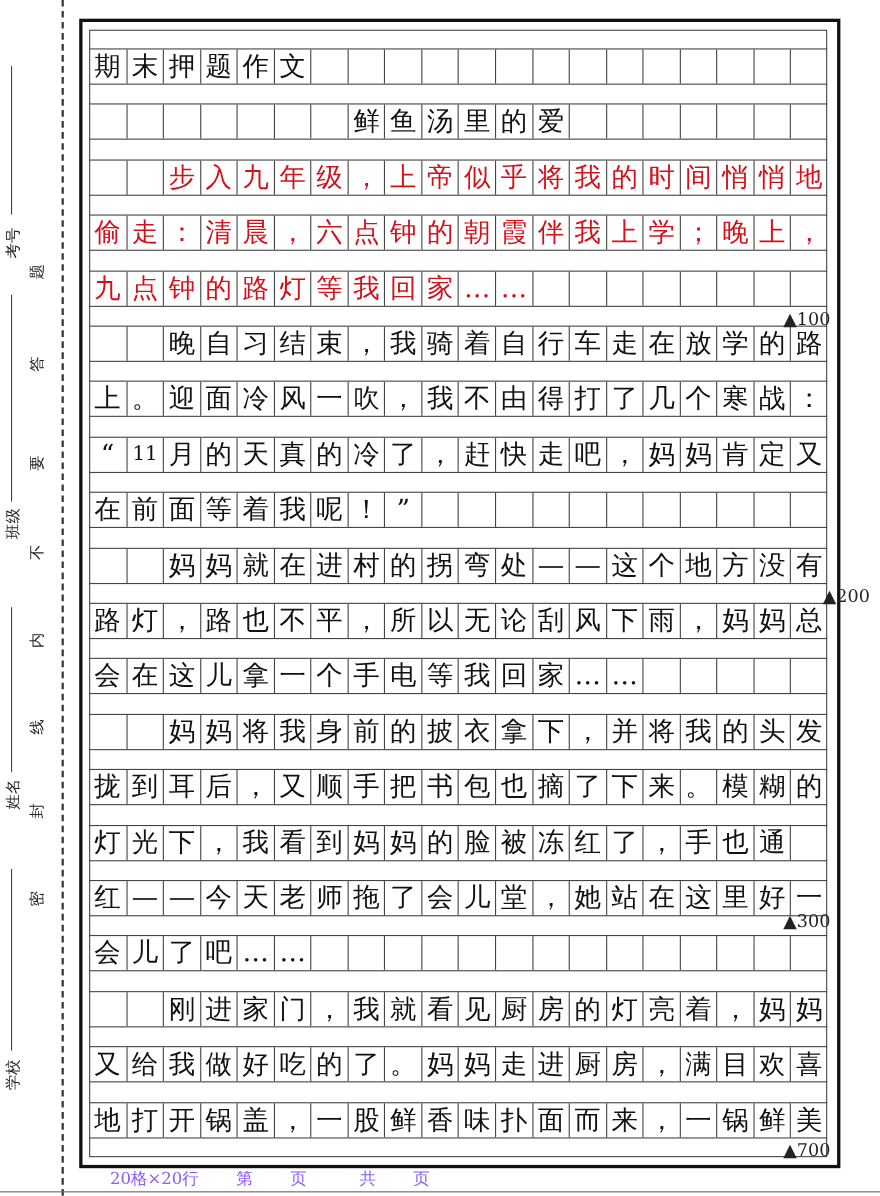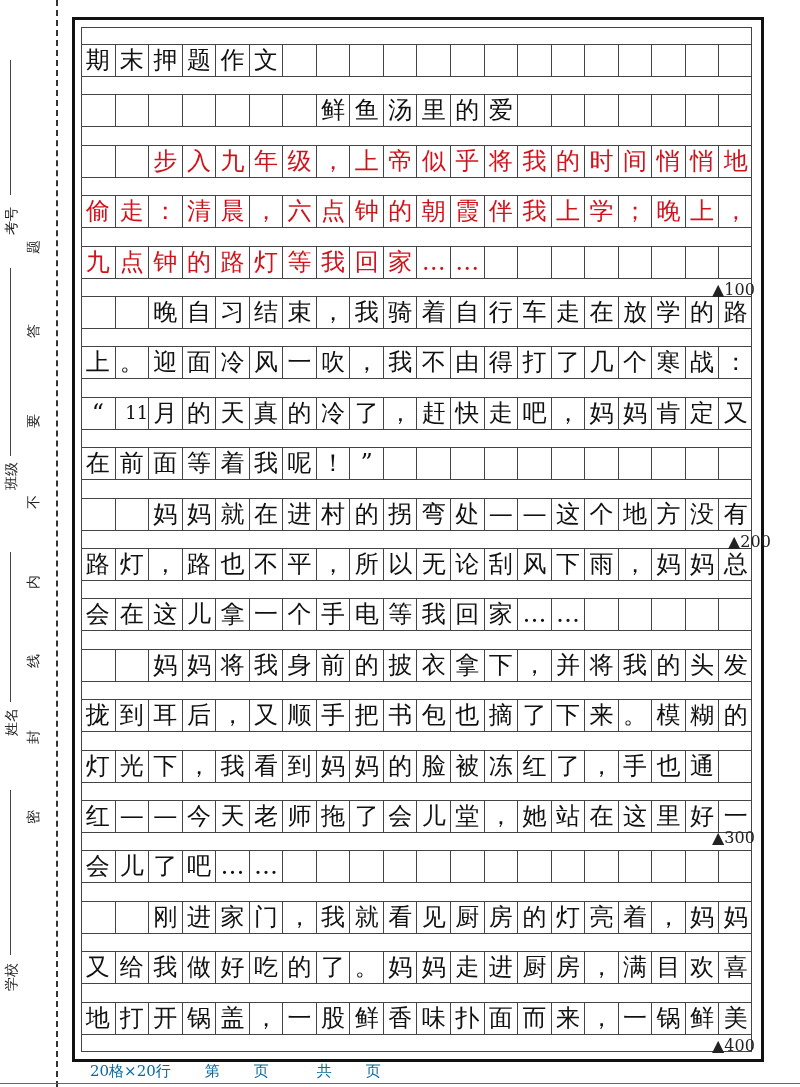--- a/index.html
+++ b/index.html
@@ -15,21 +15,21 @@
                transform:rotate(-90deg); color:#222; font-family:"DejaVu Sans", sans-serif; }
   .outer { position:absolute; left:72px; top:17px; width:686px; height:1039px; border:3px solid #111; }
   .inner { position:absolute; left:81px; top:27px; width:669px; height:1023px; border:1.5px solid #444; }
   .row { position:absolute; left:81px; width:671px; height:33px; display:flex;
          border-top:1.5px solid #444; border-bottom:1.5px solid #444; box-sizing:border-box; }
   .cell { width:33.55px; height:100%; border-left:1px solid #444; box-sizing:border-box;
           font-size:24px; line-height:30px; text-align:center; overflow:visible; white-space:nowrap; }
   .cell:first-child { border-left:none; }
   .cell.red { color:#d0121b; }
   .marker { position:absolute; font-size:16px; color:#222; font-family:"DejaVu Serif", serif; }
-  .footer { position:absolute; top:1062px; left:90px; font-size:15px; color:#0369a1; display:flex; }
+  .footer { position:absolute; top:1062px; left:100px; font-size:15px; color:#8b5cf6; display:flex; }
   .footer span { margin-right:34px; }
   .bottom-rule { position:absolute; left:0; top:1083px; width:800px; border-top:1.5px solid #666; }
 </style>
 </head>
 <body>
 
 <div>
   <div class="dash-line"></div>
 
   <div class="side-line" style="top:60px;height:135px"></div>
@@ -207,21 +207,21 @@
       <div class="cell">打</div>
       <div class="cell">了</div>
       <div class="cell">几</div>
       <div class="cell">个</div>
       <div class="cell">寒</div>
       <div class="cell">战</div>
       <div class="cell">：</div>
     </div>
     <div class="row" style="top: 396.8px;">
       <div class="cell">“</div>
-      <div class="cell" style="font-size: 18px; text-align: right;">11</div>
+      <div class="cell" style="font-size: 18px;">11</div>
       <div class="cell">月</div>
       <div class="cell">的</div>
       <div class="cell">天</div>
       <div class="cell">真</div>
       <div class="cell">的</div>
       <div class="cell">冷</div>
       <div class="cell">了</div>
       <div class="cell">，</div>
       <div class="cell">赶</div>
       <div class="cell">快</div>
@@ -492,23 +492,23 @@
       <div class="cell">面</div>
       <div class="cell">而</div>
       <div class="cell">来</div>
       <div class="cell">，</div>
       <div class="cell">一</div>
       <div class="cell">锅</div>
       <div class="cell">鲜</div>
       <div class="cell">美</div>
     </div>
     <div class="marker" style="top: 279.6px; left: 712px;">▲100</div>
-    <div class="marker" style="top: 531.6px; left: 728px;">▲200</div>
+    <div class="marker" style="top: 531.6px; left: 748px;">▲200</div>
     <div class="marker" style="top: 828px; left: 712px;">▲300</div>
-    <div class="marker" style="top: 1035.6px; left: 712px;">▲400</div>
+    <div class="marker" style="top: 1035.6px; left: 712px;">▲700</div>
   </div>
 
 <div class="footer">
   <span>20格×20行</span>
   <span>第</span>
   <span style="margin-right:48px">页</span>
   <span>共</span>
   <span>页</span>
 </div>
 <div class="bottom-rule"></div>

